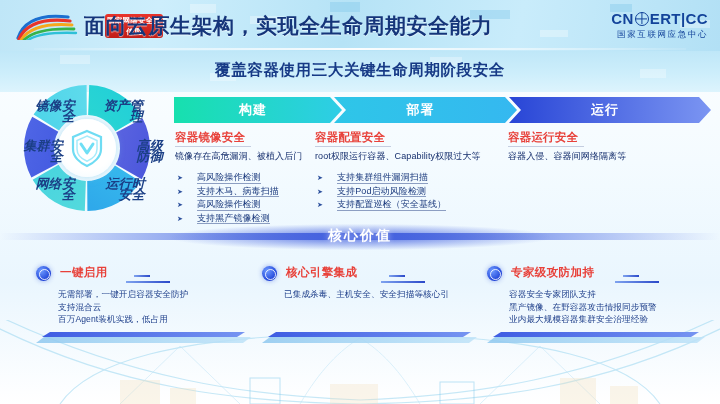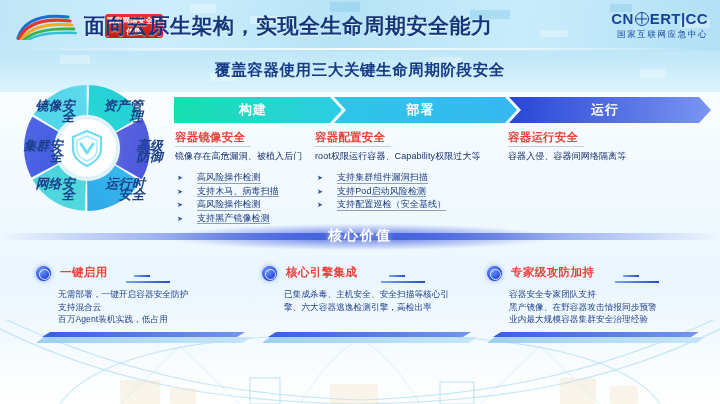--- a/index.html
+++ b/index.html
@@ -284,21 +284,20 @@
 
   <div class="vcard v2">
     <div class="dot"></div>
     <div class="t">核心引擎集成</div>
     <div class="dash" style="left:119px;width:46px;">
       <i style="left:8px;top:0;width:16px;"></i>
         <i style="left:0;top:6px;width:44px;"></i>
     </div>
     <div class="b">
       <div>已集成杀毒、主机安全、安全扫描等核心引</div>
-      <div>擎、六大容器逃逸检测引擎，高检出率</div>
     </div>
   </div>
 
   <div class="vcard v3">
     <div class="dot"></div>
     <div class="t">专家级攻防加持</div>
     <div class="dash" style="left:128px;width:46px;">
       <i style="left:8px;top:0;width:16px;"></i>
         <i style="left:0;top:6px;width:44px;"></i>
     </div>

